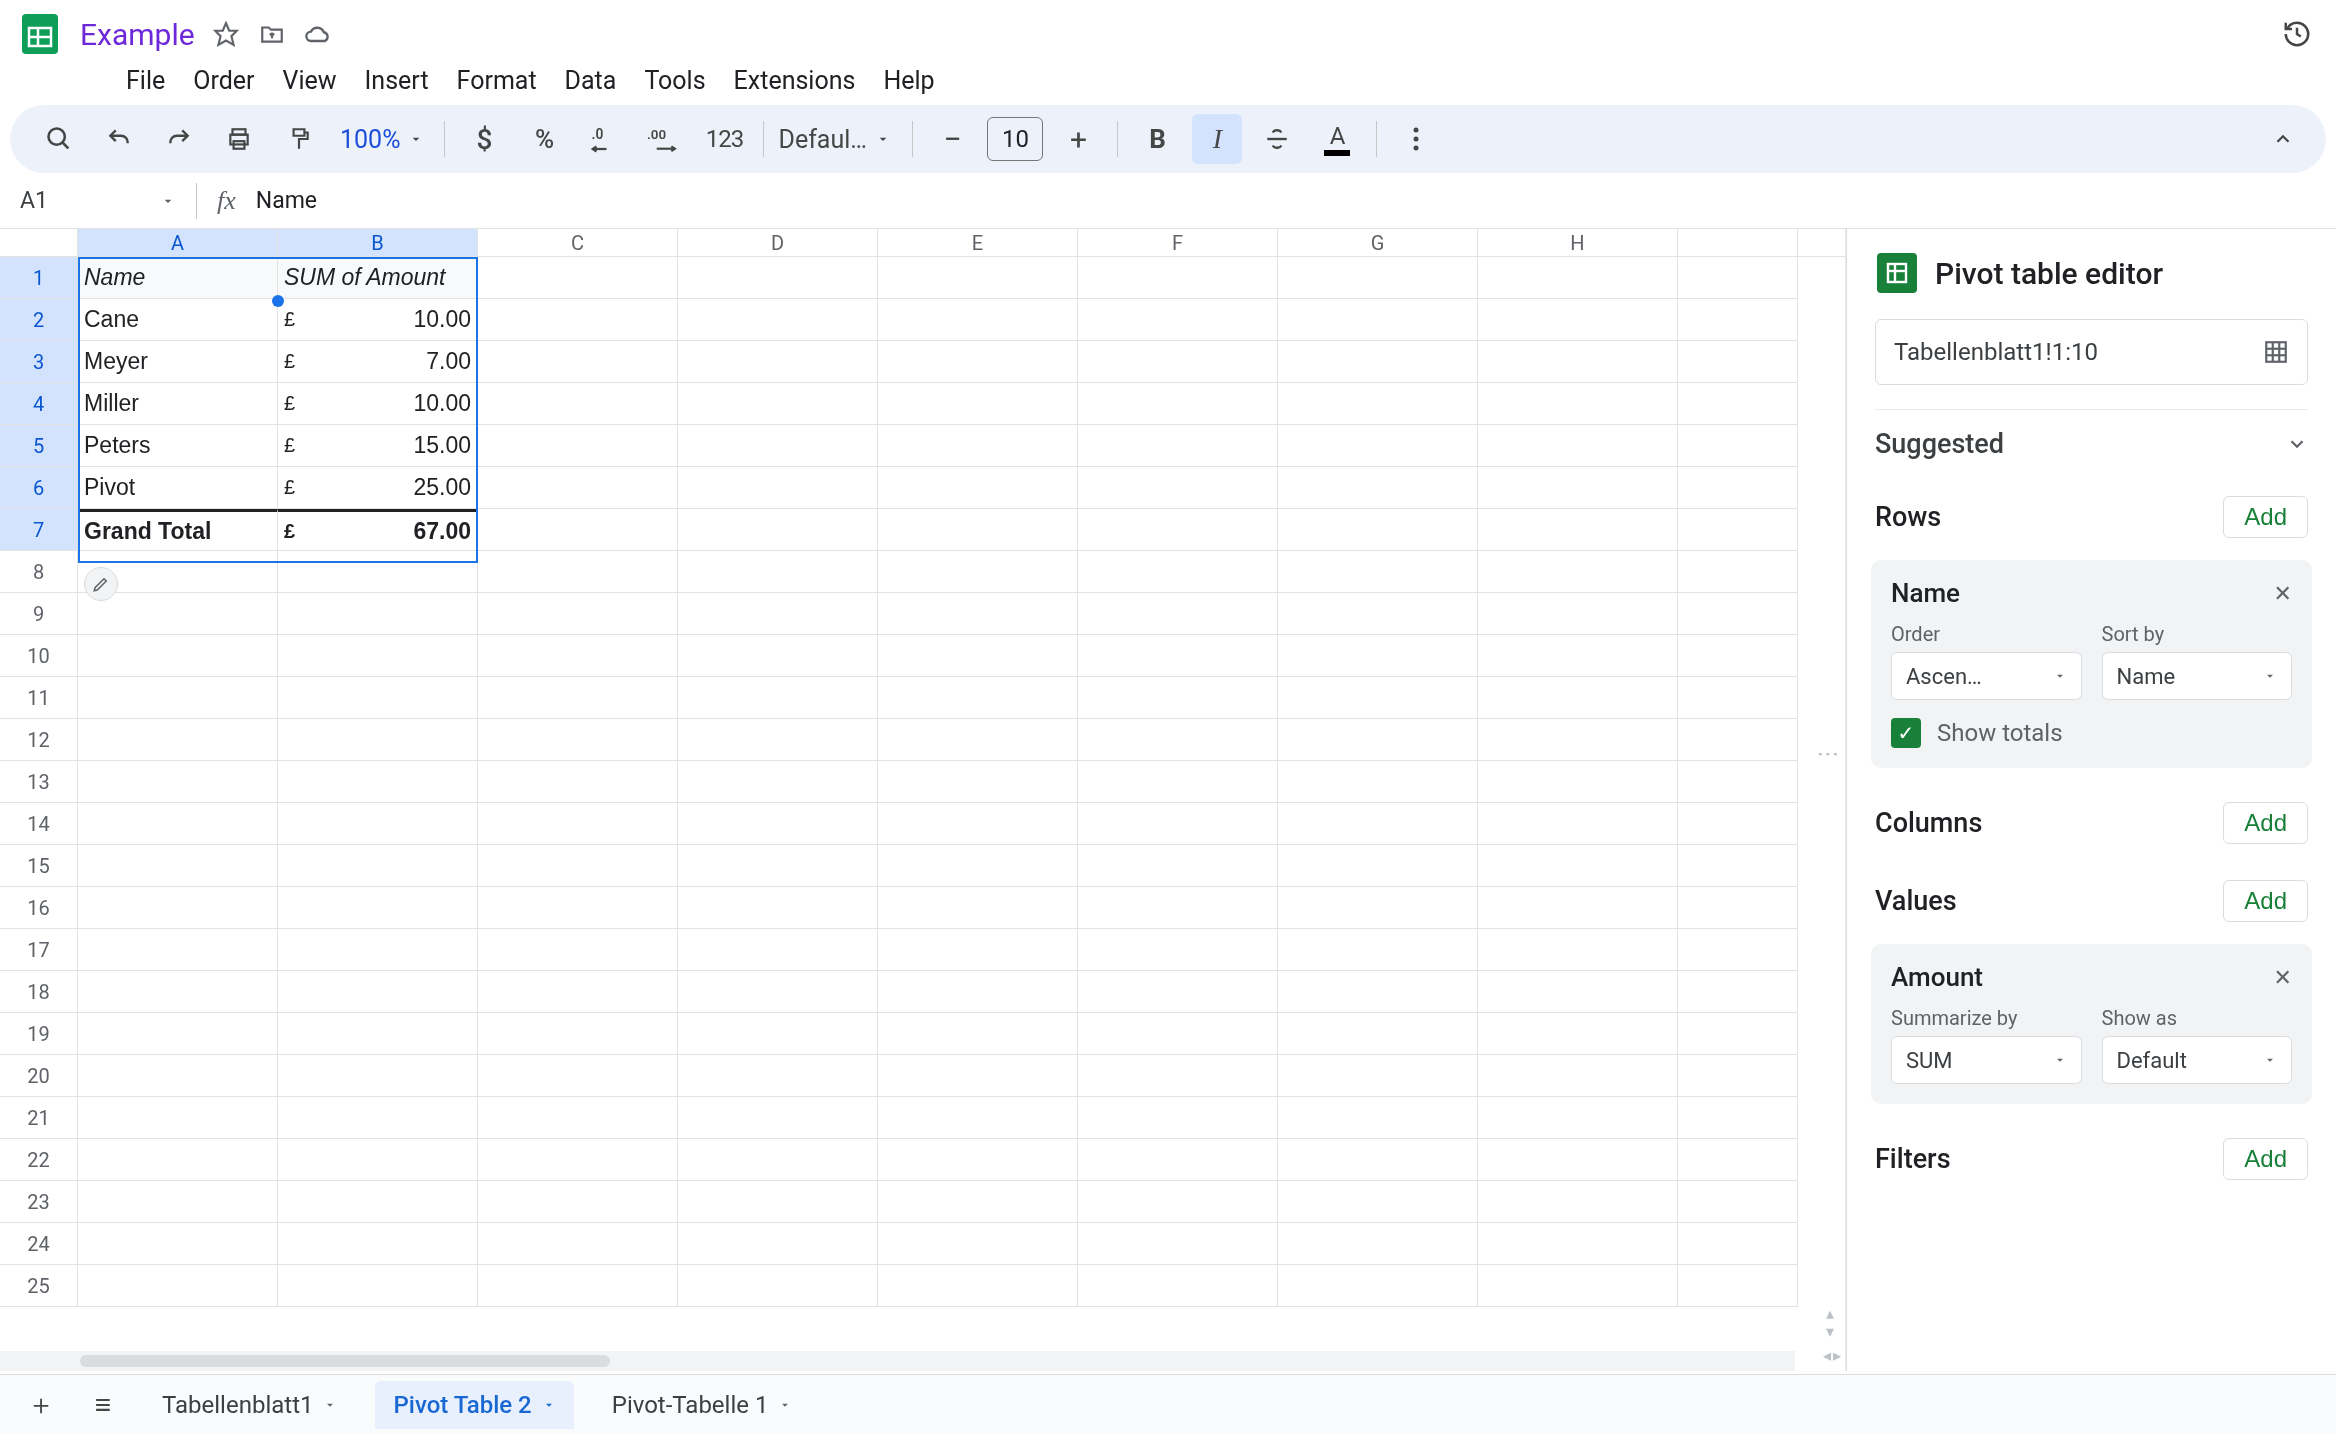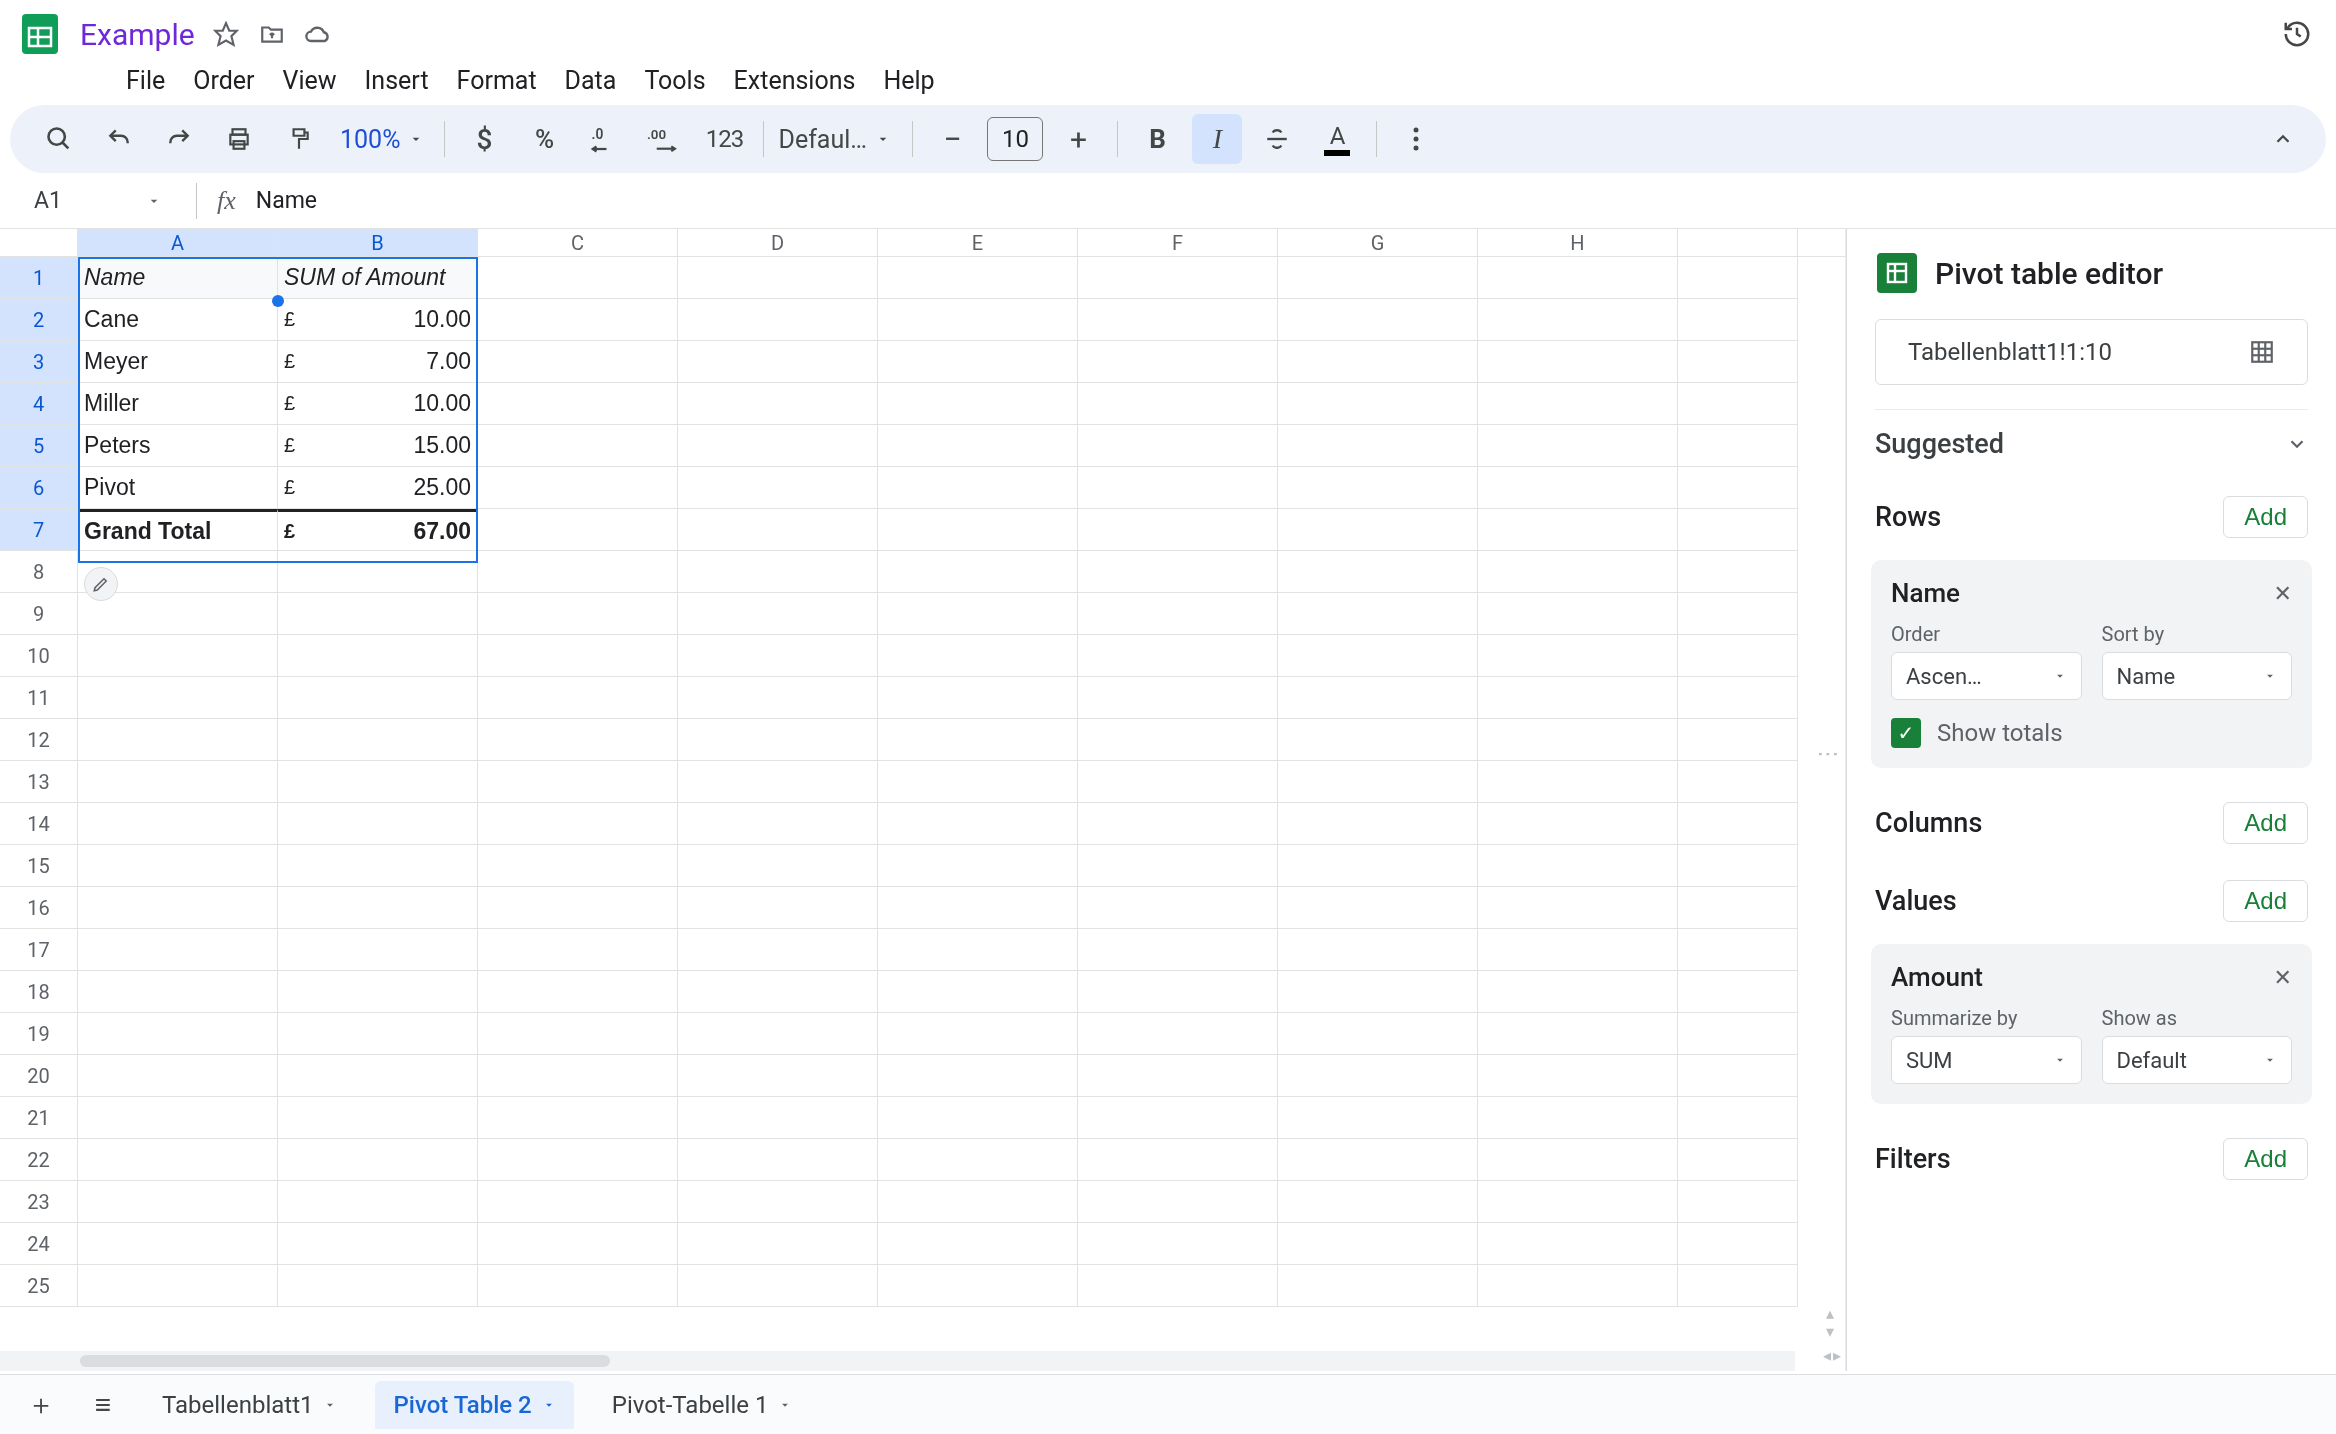--- a/index.html
+++ b/index.html
@@ -23,21 +23,21 @@
   .tb-sep { width:1px; height:36px; background:#c4c7c5; margin:0 4px; }
   .zoom-box { display:flex; align-items:center; gap:8px; font-size:25px; color:#1d4ed8; padding:0 6px; }
   .font-box { display:flex; align-items:center; gap:8px; font-size:25px; color:#444746; width:120px; overflow:hidden; white-space:nowrap; text-overflow:ellipsis; }
   .fs-box { border:1.5px solid #747775; border-radius:6px; width:56px; height:44px; display:flex; align-items:center; justify-content:center; font-size:24px; }
   .italic-active { background:#d3e3fd; }
   .collapse { position:absolute; right:18px; }
   .text-color { flex-direction:column; gap:0; }
   .text-color .bar { width:26px; height:6px; background:#000; }
   
   .fbar { display:flex; align-items:center; height:56px; border-bottom:1px solid #e1e3e1; }
-  .namebox { width:196px; display:flex; align-items:center; justify-content:space-between; padding:0 34px; font-size:23px; color:#3c4043; }
+  .namebox { width:196px; display:flex; align-items:center; justify-content:space-between; padding:0 20px; font-size:23px; color:#3c4043; }
   .fbar-sep { width:1px; height:36px; background:#c4c7c5; }
   .fx { padding:0 20px; color:#5f6368; font-style:italic; font-family: "Times New Roman", serif; font-size:26px; }
   .formula-val { font-size:23px; color:#202124; }
   
   .workspace { display:flex; height: calc(100% - 60px - 48px - 68px - 56px - 60px); }
   .grid-wrap { flex:1; overflow:hidden; position:relative; border-right: 1px solid #e8eaed; }
   .grid { }
   .col-headers { display:flex; height:28px; border-bottom:1px solid #e1e3e1; }
   .corner { width:78px; border-right:1px solid #e1e3e1; background:#fff; }
   .col-h { text-align:center; font-size:20px; color:#5f6368; border-right:1px solid #e1e3e1; display:flex; align-items:center; justify-content:center; }
@@ -59,21 +59,21 @@
   .hscroll-thumb { position:absolute; left:80px; width:530px; top:4px; height:12px; background:#dadce0; border-radius:6px; }
   .vscroll-arrows { position:absolute; right:4px; bottom:30px; width:22px; }
   .vscroll-arrows div { font-size:16px; color:#bdc1c6; text-align:center; line-height:18px; }
   .sheet-nav-arr { position:absolute; right:4px; bottom:6px; display:flex; gap:2px; }
   .sheet-nav-arr div { font-size:16px; color:#bdc1c6; }
   
   .sidebar { width:490px; border-left:1px solid #dadce0; background:#fff; display:flex; flex-direction:column; }
   .sb-head { display:flex; align-items:center; gap:18px; padding: 24px 24px 18px 30px; }
   .sb-head .pv-ic { width:40px; height:40px; background:#188038; border-radius:4px; display:flex; align-items:center; justify-content:center; }
   .sb-title { font-size:30px; font-weight:500; }
-  .sb-range { margin: 8px 28px 24px 28px; border:1.5px solid #dadce0; border-radius:6px; height:66px; display:flex; align-items:center; padding:0 32px; font-size:24px; color:#3c4043; justify-content:space-between; }
+  .sb-range { margin: 8px 28px 24px 28px; border:1.5px solid #dadce0; border-radius:6px; height:66px; display:flex; align-items:center; padding:0 18px; font-size:24px; color:#3c4043; justify-content:space-between; }
   .sb-section-line { border-top:1px solid #e8eaed; margin:0 28px; }
   .sb-row { display:flex; align-items:center; justify-content:space-between; padding: 18px 28px; }
   .sb-label { font-size:27px; font-weight:500; color:#202124; }
   .sb-sub { font-size:27px; font-weight:500; color:#3c4043; }
   .add-btn { border:1.5px solid #dadce0; border-radius:6px; padding:6px 20px; font-size:24px; color:#188038; font-weight:500; background:#fff; }
   .chip { background:#f1f3f4; border-radius:10px; margin: 4px 24px 16px 24px; padding: 18px 20px 20px 20px; }
   .chip-head { display:flex; justify-content:space-between; align-items:center; margin-bottom:14px; }
   .chip-title { font-size:26px; font-weight:500; }
   .chip-x { color:#5f6368; font-size:22px; }
   .chip-controls { display:flex; gap:20px; }

